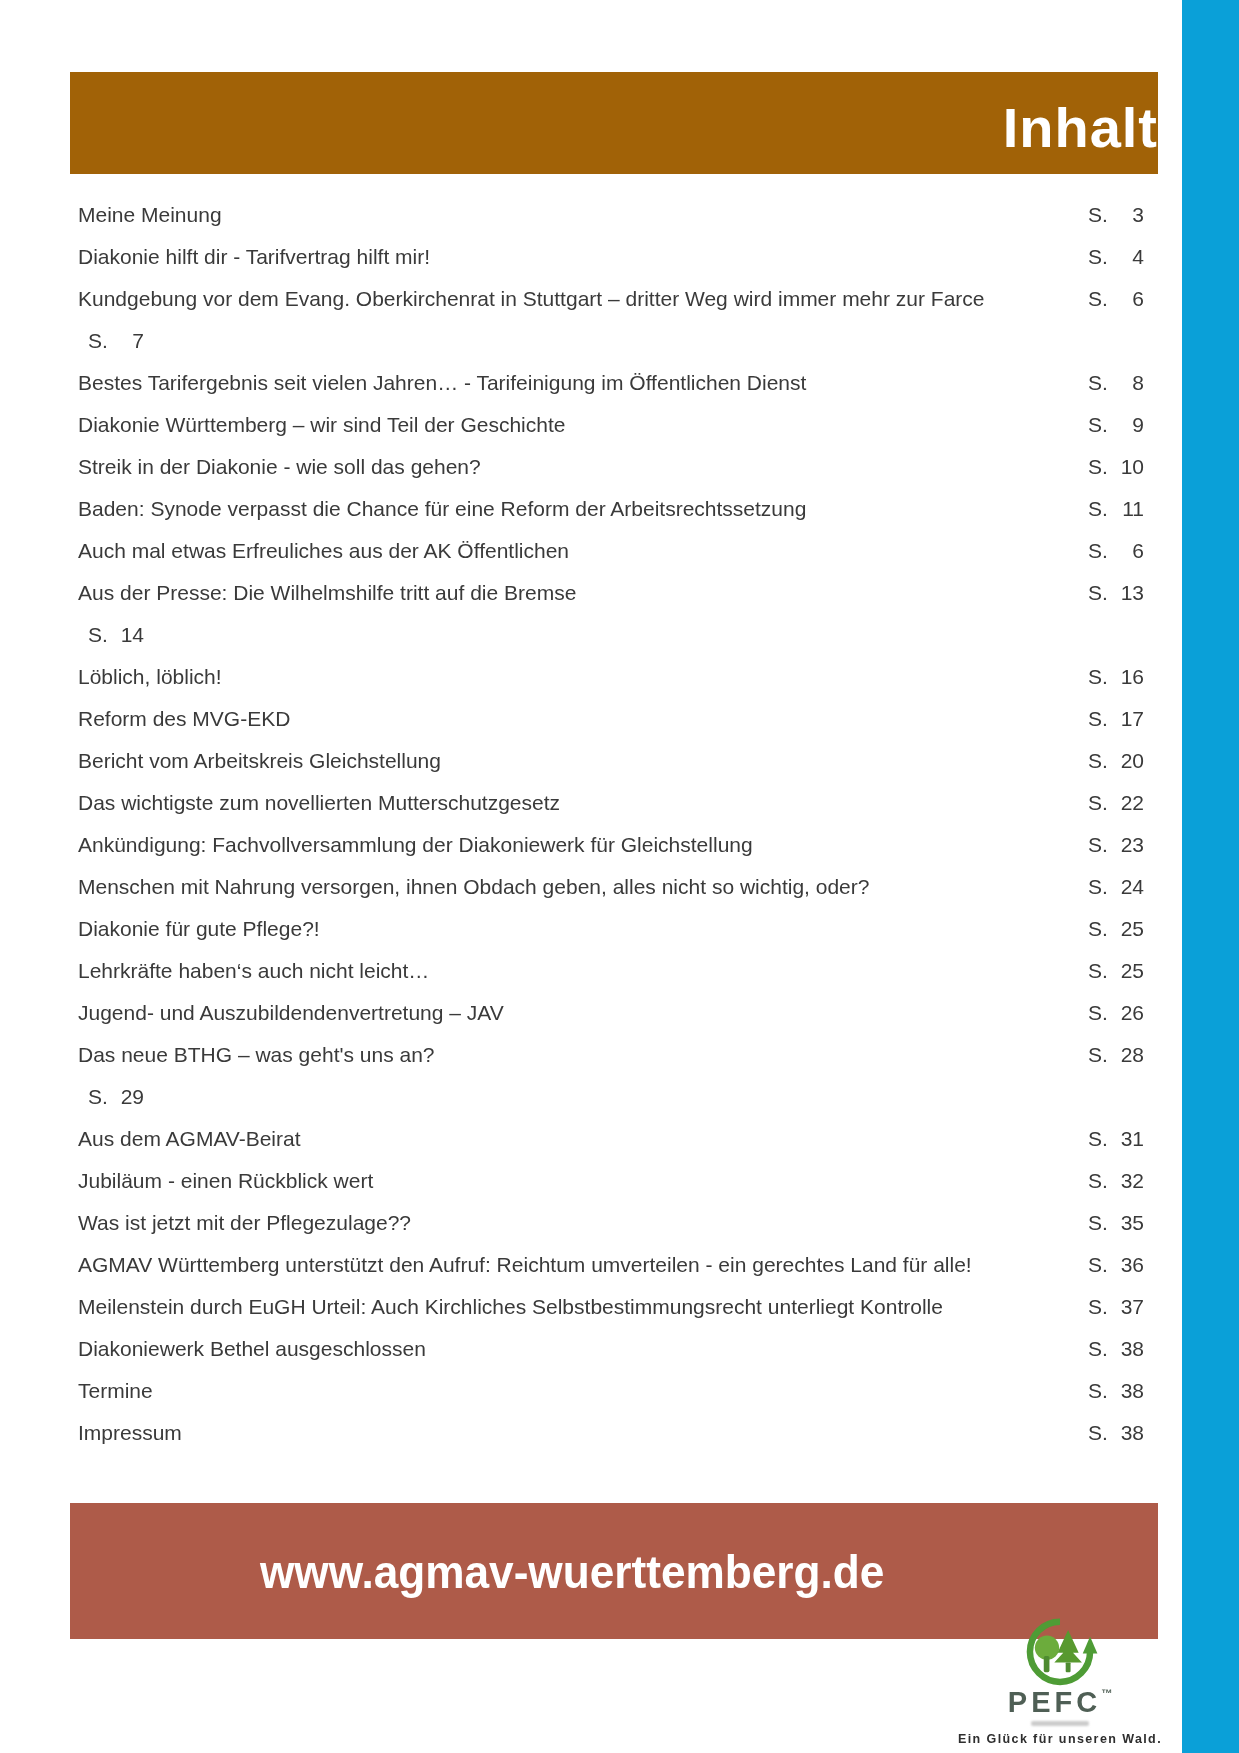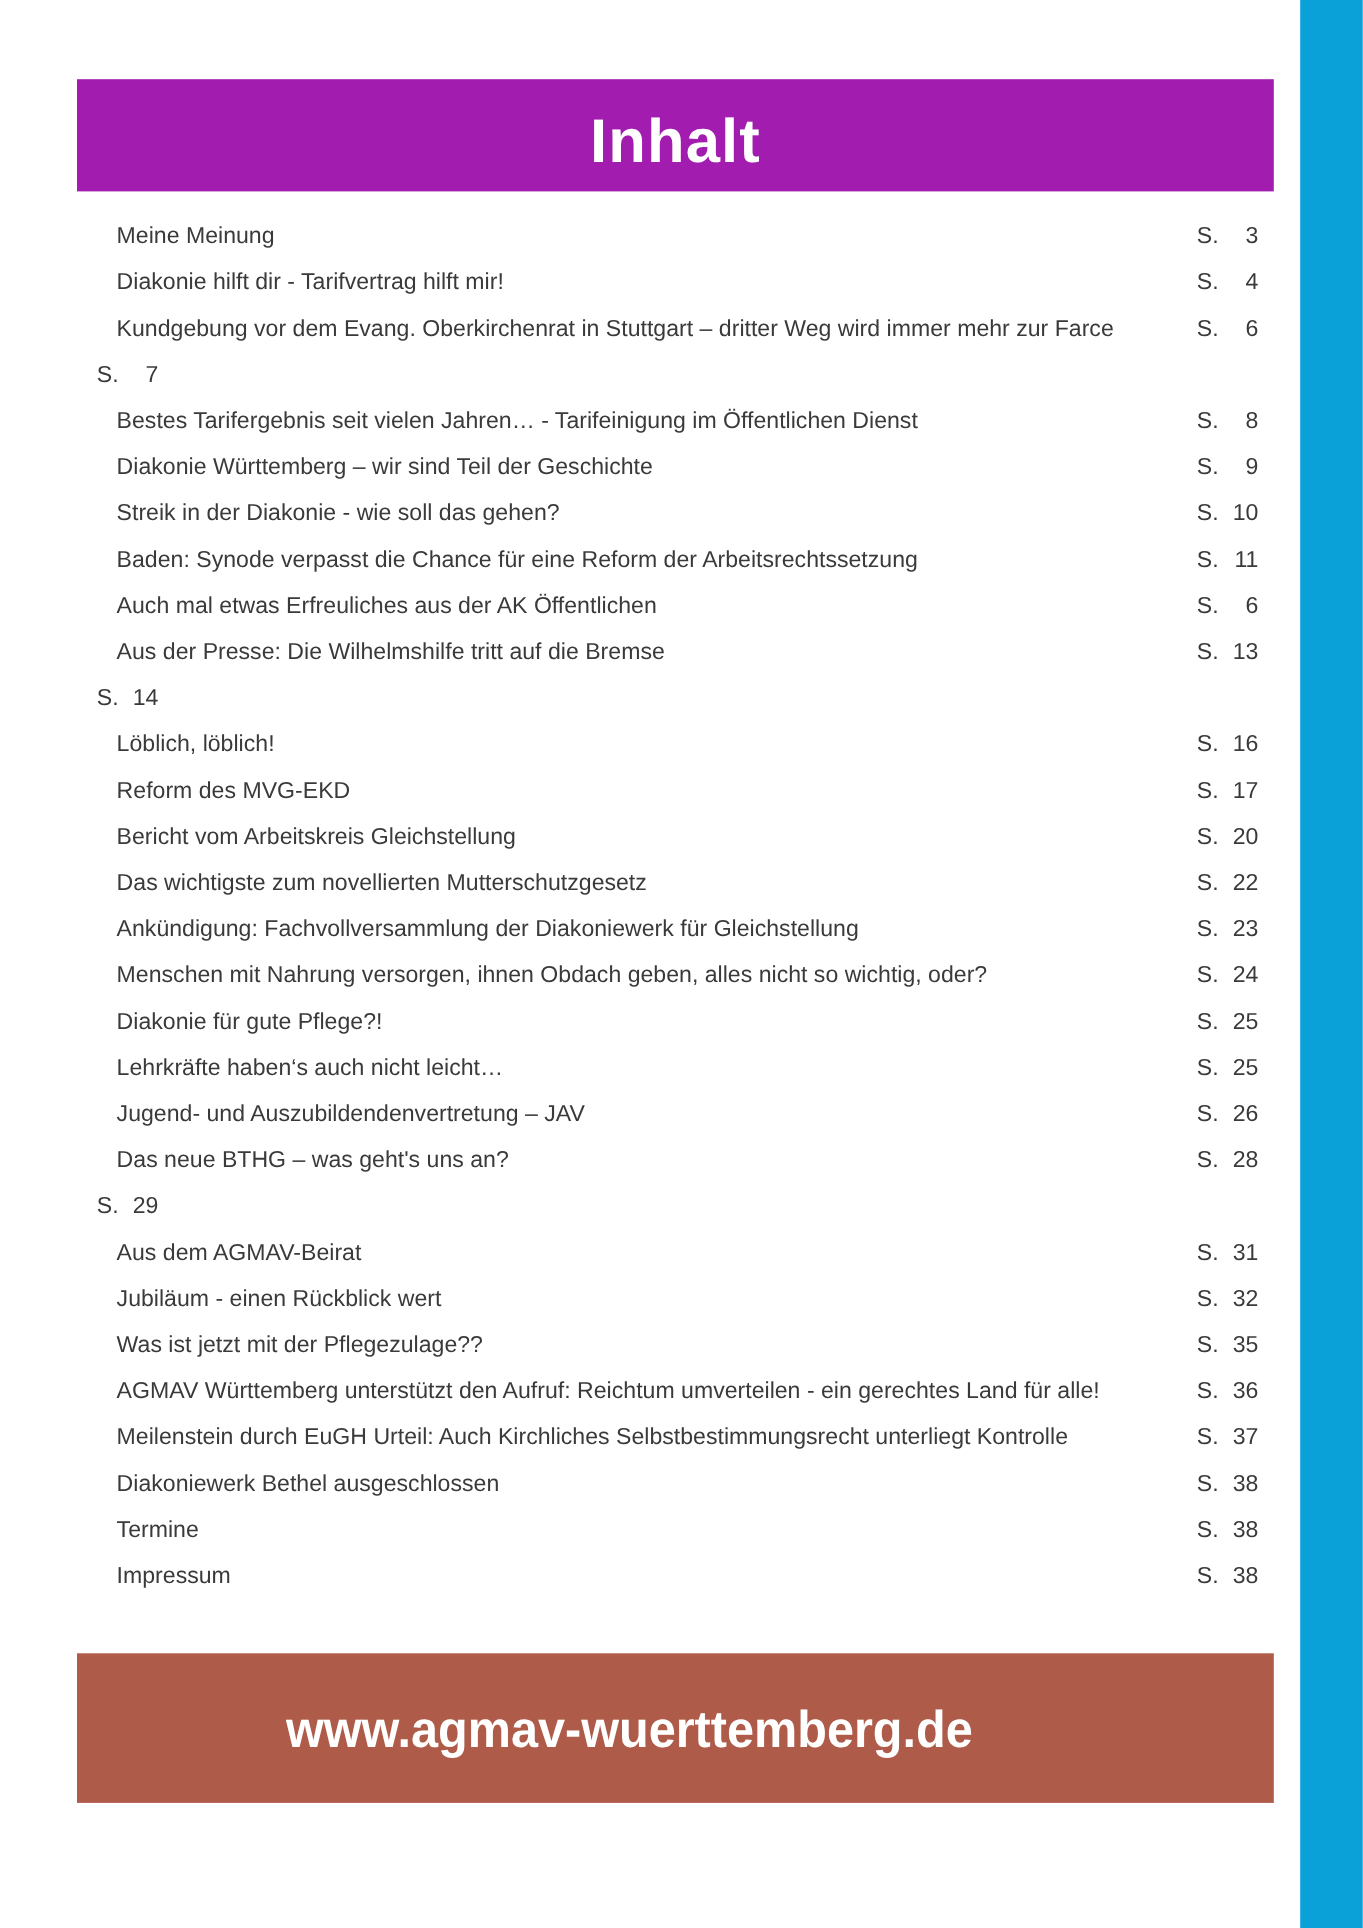--- a/index.html
+++ b/index.html
@@ -9,35 +9,35 @@
     background:#ffffff;
     overflow:hidden;
     font-family:"Liberation Sans", sans-serif;
   }
   .blue-stripe{
     position:absolute;left:1182px;top:0;width:57px;height:1753px;
     background:#0AA0D8;
   }
   .header-bar{
     position:absolute;left:70px;top:72px;width:1088px;height:102px;
-    background:#a21caf;
-    display:flex;align-items:center;justify-content:center;
+    background:#a16207;
+    display:flex;align-items:center;justify-content:flex-end;
   }
   .header-title{
     margin:0;color:#ffffff;font-size:56px;font-weight:bold;
     letter-spacing:1px;padding-top:8px;
   }
   .toc{
     position:absolute;left:78px;top:194px;width:1066px;
   }
   .toc-row{
     height:42px;display:flex;align-items:center;justify-content:space-between;
     font-size:21px;color:#3A3A3A;white-space:nowrap;
   }
-  .toc-title{flex:0 1 auto;margin-left:28px;}
+  .toc-title{flex:0 1 auto;}
   .toc-page{
     flex:none;width:56px;margin-left:10px;
     display:flex;justify-content:space-between;align-items:center;
   }
   .page-num{text-align:right;}
   .footer-bar{
     position:absolute;left:70px;top:1503px;width:1088px;height:136px;
     background:#AE5B49;
     display:flex;align-items:center;justify-content:center;
     box-sizing:border-box;padding-right:84px;
@@ -283,14 +283,30 @@
           <span class="s-abbrev">S.</span>
           <span class="page-num">38</span>
         </span>
       </div>
     </main>
 
   <footer class="footer-bar">
     <span class="footer-url">www.agmav-wuerttemberg.de</span>
   </footer>
 
+  <div class="pefc">
+    <svg class="pefc-logo" width="82" height="78" viewBox="0 0 100 96" aria-hidden="true">
+
+      <path d="M 50 12 A 37 37 0 1 0 87 49" fill="none" stroke="#4E9C35" stroke-width="8"></path>
+      <polygon points="78,51 96,51 87,30" fill="#4E9C35"></polygon>
+
+      <circle cx="34" cy="44" r="15" fill="#6CAC3C"></circle>
+      <rect x="30" y="54" width="7" height="20" rx="2" fill="#4E8B31"></rect>
+
+      <polygon points="60,22 73,50 66,50 77,62 43,62 54,50 47,50" fill="#58992F"></polygon>
+      <rect x="57" y="62" width="6" height="12" rx="1" fill="#4E8B31"></rect>
+    </svg>
+    <div class="pefc-name-row"><span>PEFC</span><sup>™</sup></div>
+    <div class="pefc-certline"></div>
+    <div class="pefc-tagline">Ein Glück für unseren Wald.</div>
+  </div>
 
 </div>
 
 </body></html>

